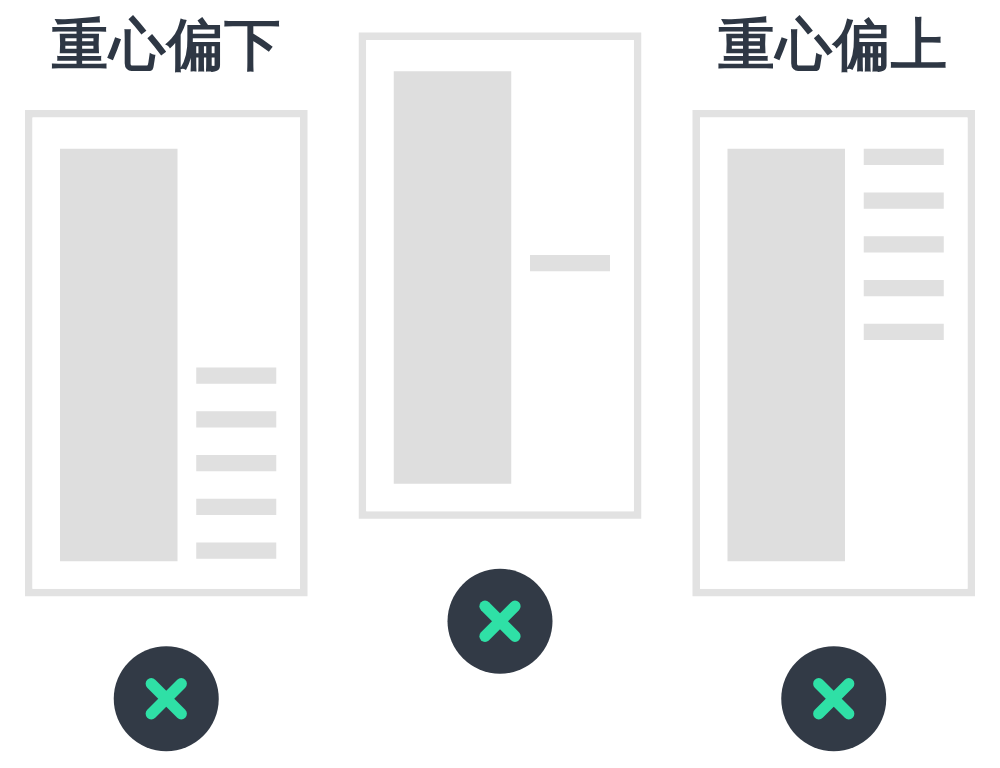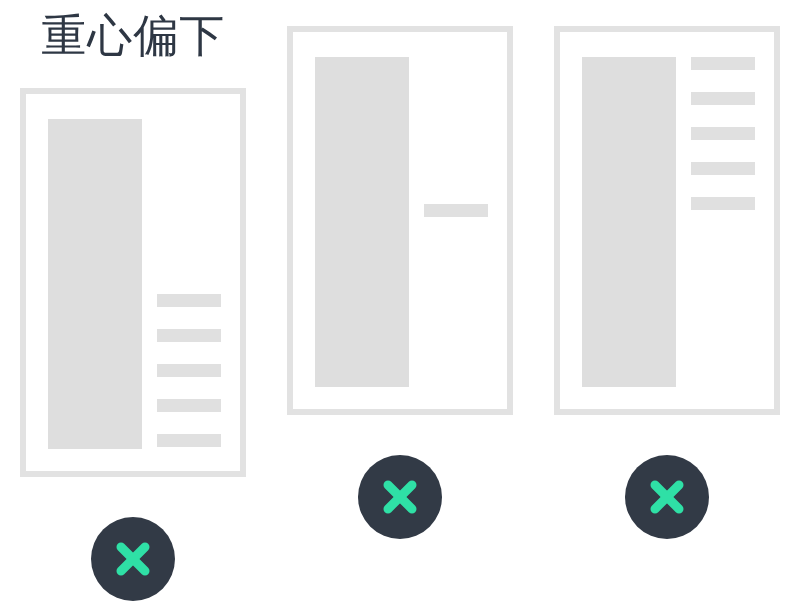--- a/index.html
+++ b/index.html
@@ -35,21 +35,21 @@
     flex-direction: column;
     align-items: center;
     box-sizing: border-box;
   }
 
   .col-title {
     margin-top: 10px;
     height: 52px;
     line-height: 52px;
     font-size: 45px;
-    font-weight: normal;
+    font-weight: bold;
     letter-spacing: 1px;
     color: #2e3744;
     white-space: nowrap;
     user-select: none;
   }
 
   
   .frame {
     position: relative;
     margin-top: 26px;
@@ -205,20 +205,21 @@
             <g stroke="#2fe0a6" stroke-width="9" stroke-linecap="round">
               <line x1="10" y1="10" x2="34" y2="34"></line>
               <line x1="34" y1="10" x2="10" y2="34"></line>
             </g>
           </svg>
         </span>
       </div>
     </div>
 
     <div class="column">
+      <div class="col-title">重心偏上</div>
 
       <div class="frame v-top">
         <div class="frame-inner">
           <div class="hero-block"></div>
           <div class="lines">
             <div class="line"></div>
             <div class="line"></div>
             <div class="line"></div>
             <div class="line"></div>
             <div class="line"></div>

